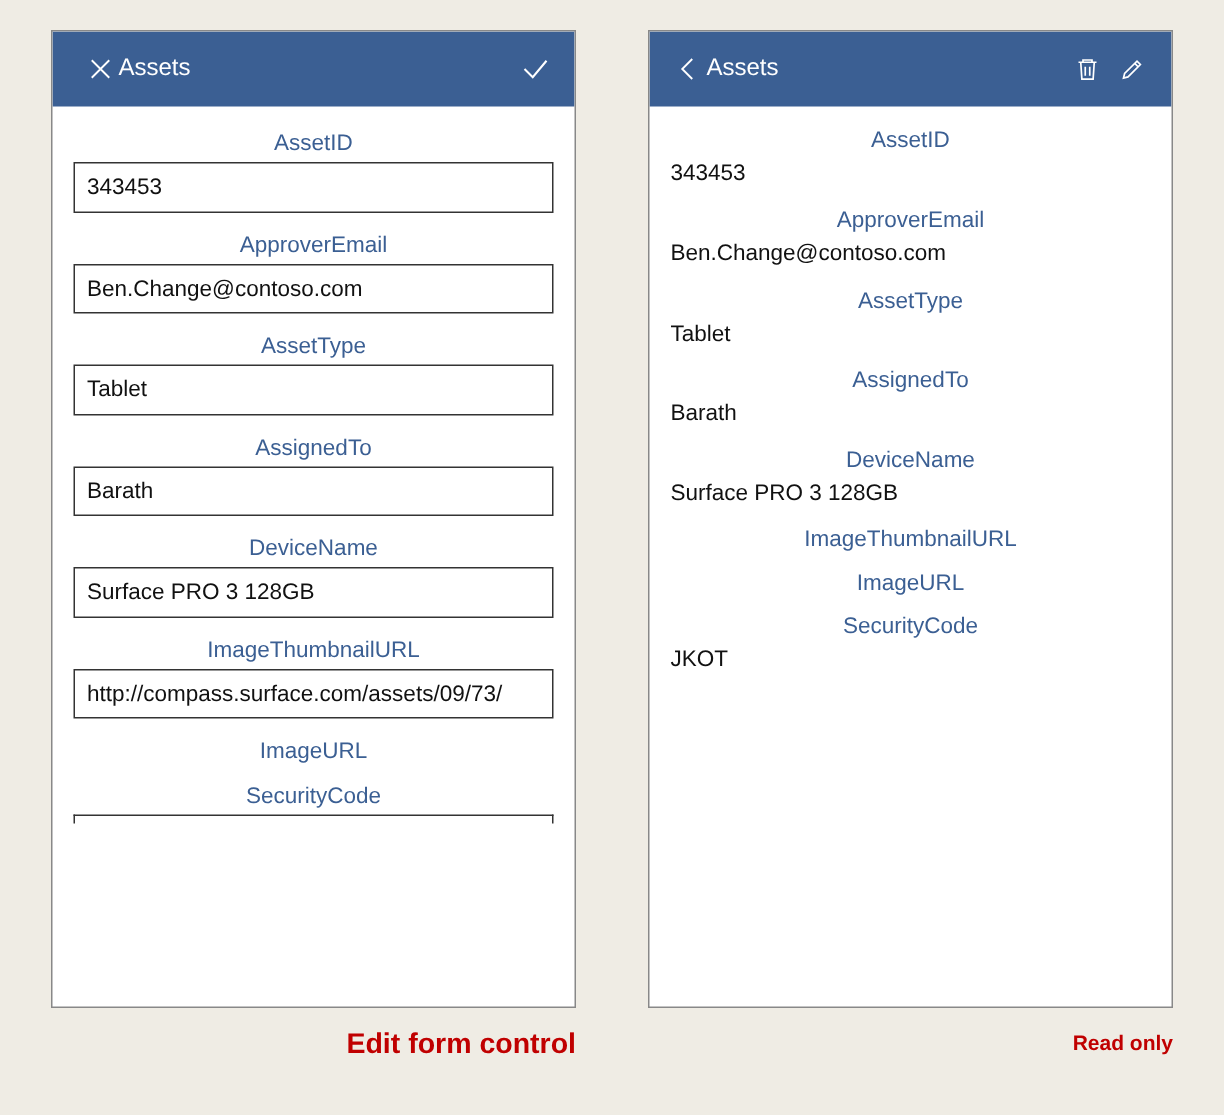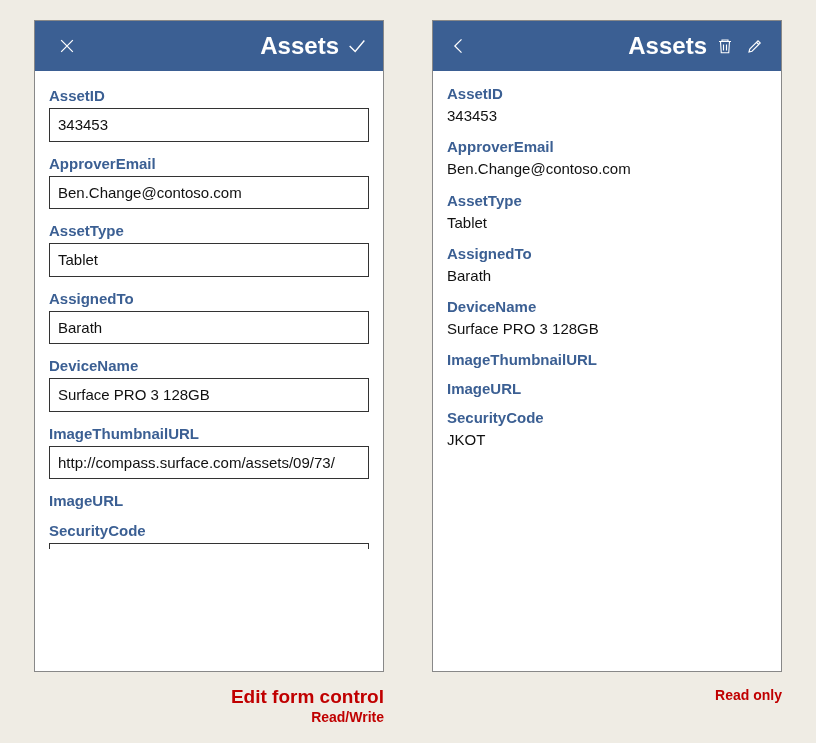--- a/index.html
+++ b/index.html
@@ -29,23 +29,23 @@
       background: #3b5f93;
       height: 50px;
       display: flex;
       align-items: center;
       color: #ffffff;
       padding: 0 14px;
       flex-shrink: 0;
     }
     .appbar-title {
       flex: 1;
-      text-align: right;
-      font-size: 24px;
-      font-weight: 700;
+      text-align: left;
+      font-size: 16px;
+      font-weight: 400;
     }
     .icon-btn {
       width: 24px;
       height: 24px;
       display: flex;
       align-items: center;
       justify-content: center;
       cursor: pointer;
       margin-left: 6px;
     }
@@ -53,21 +53,22 @@
     .content {
       flex: 1;
       overflow: hidden;
       padding: 14px 14px 0 14px;
     }
     .field-block { margin-bottom: 14px; }
     .field-label {
       color: #3b5f93;
       font-size: 15px;
       margin-bottom: 4px;
-      font-weight: 700;
+      font-weight: 400;
+      text-align: center;
     }
     .field-input {
       width: 100%;
       border: 1px solid #333;
       padding: 6px 8px;
       font-size: 15px;
       font-family: inherit;
       color: #111;
       white-space: nowrap;
       overflow: hidden;
@@ -210,18 +211,17 @@
         <div class="field-label">SecurityCode</div>
         <div class="field-value">JKOT</div>
       </div>
     </div>
   </div>
 </div>
 
 <div class="captions">
   <div class="caption">
     <div class="cap-main">Edit form control</div>
-    <div class="cap-sub">Read/Write</div>
   </div>
   <div class="caption">
     <div class="cap-sub">Read only</div>
   </div>
 </div>
 
 </body></html>

